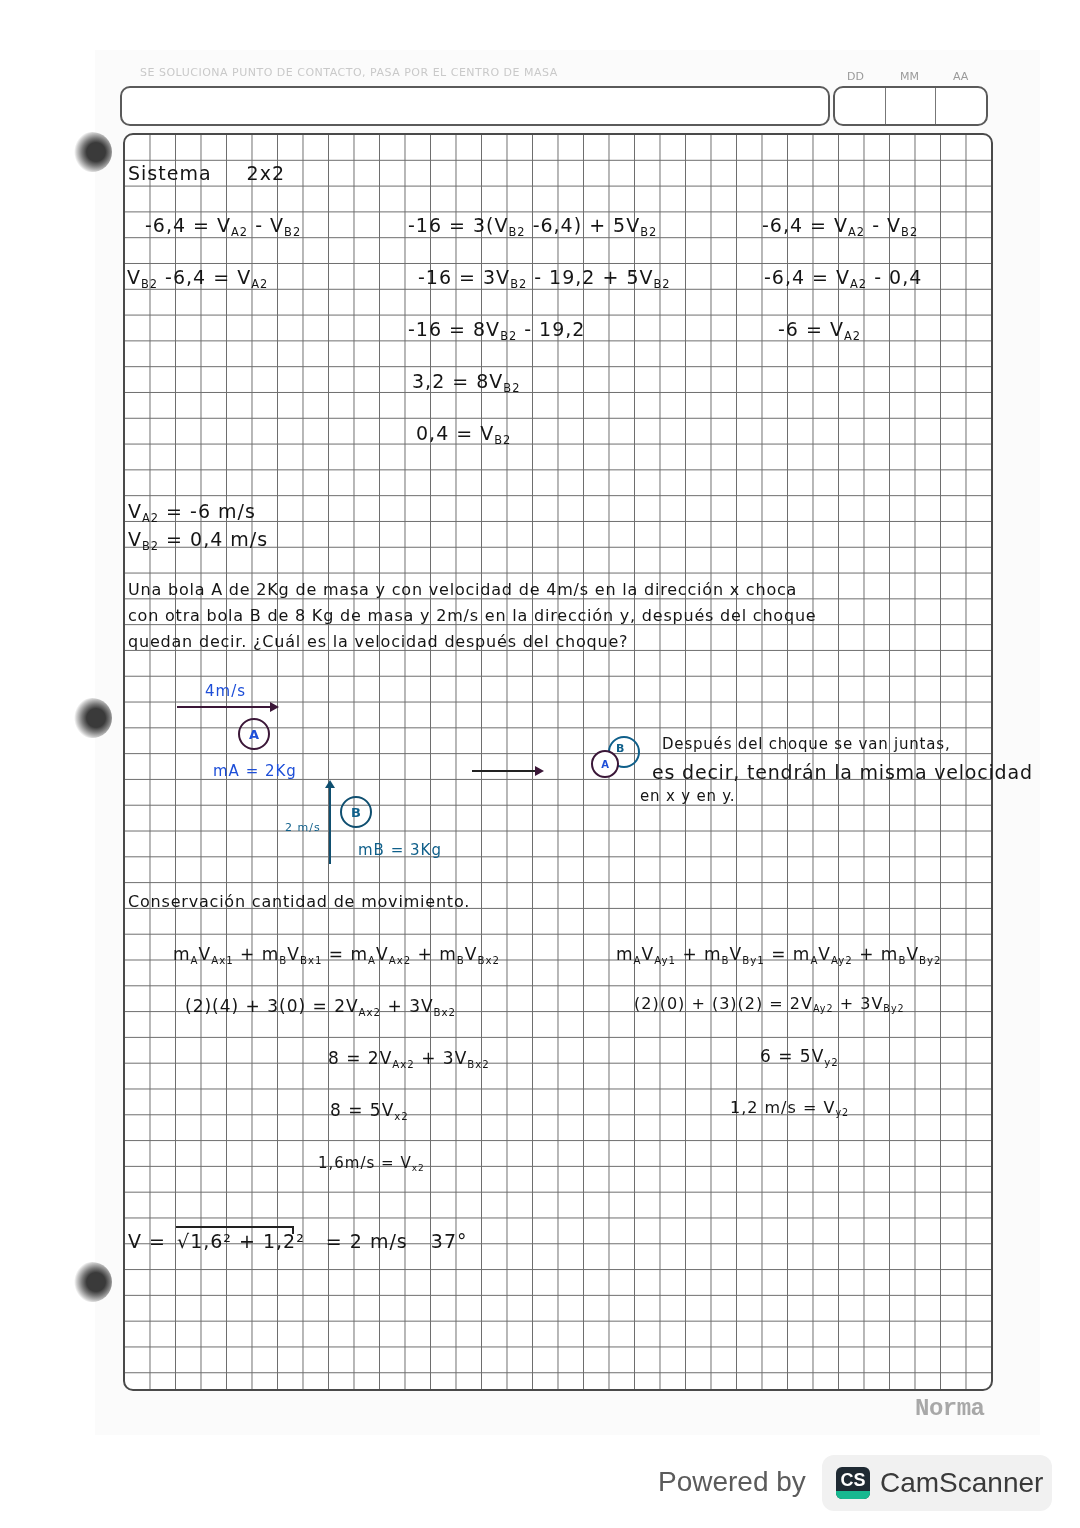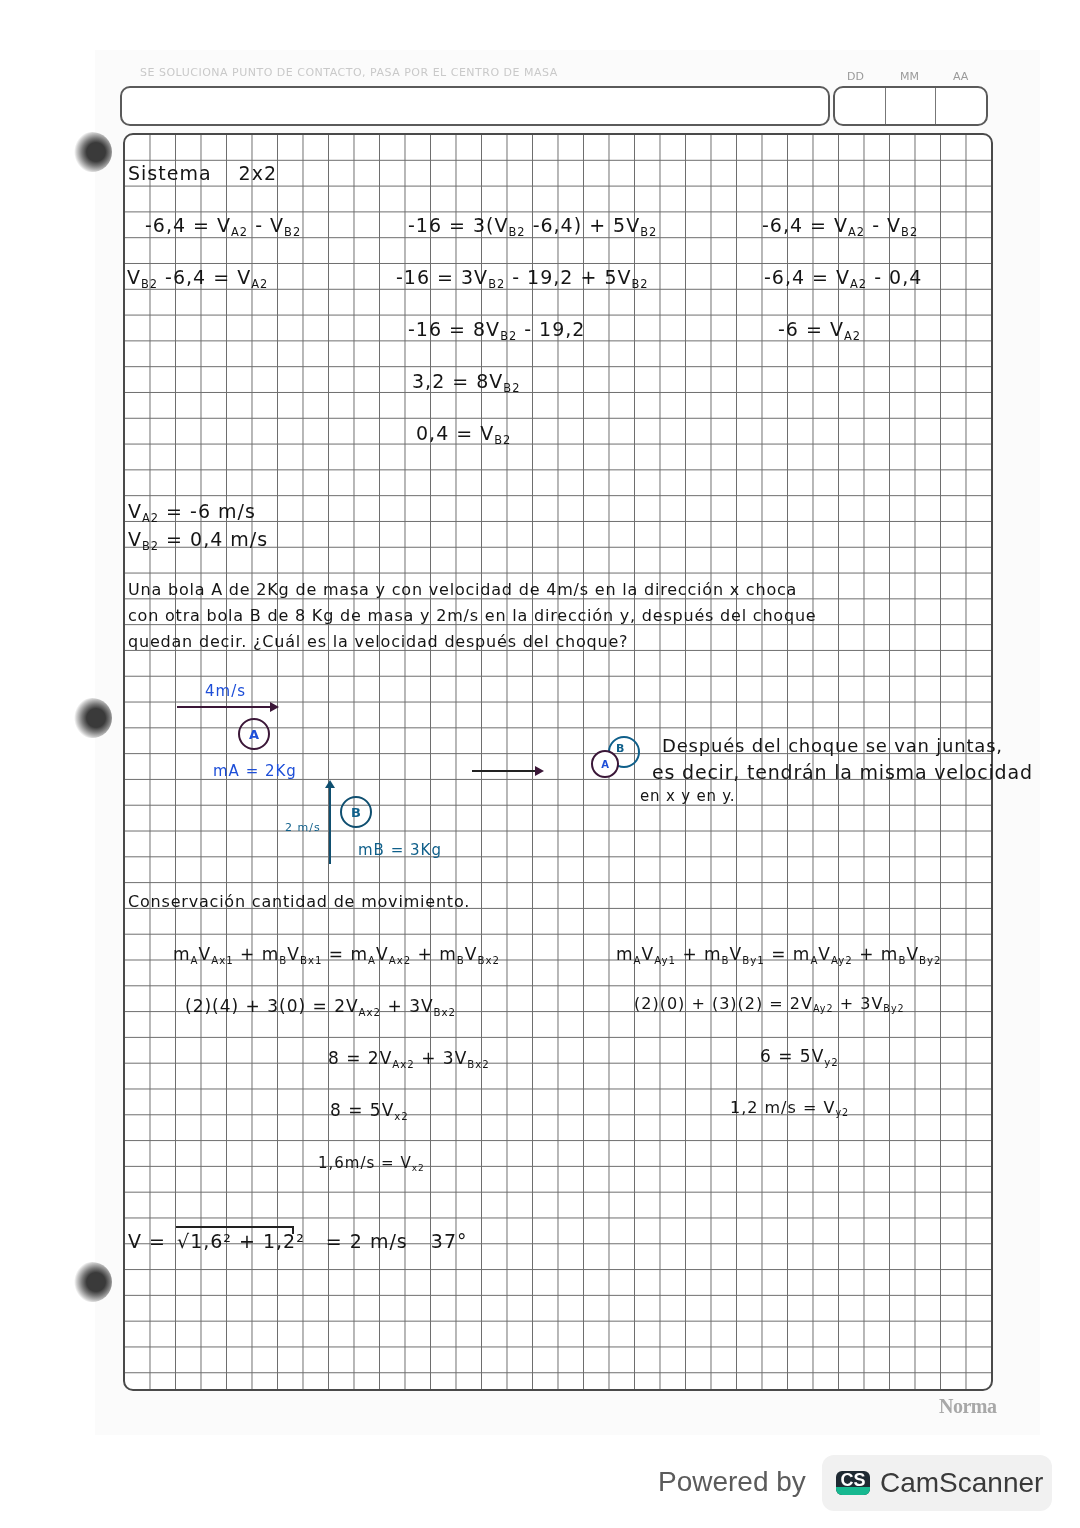--- a/index.html
+++ b/index.html
@@ -65,33 +65,33 @@
   }
   .arrow-v { position: absolute; width: 2px; background: #0f4f70; }
   .arrow-v::after {
     content: ""; position: absolute; left: -4px; top: -6px;
     border-bottom: 8px solid #0f4f70; border-left: 5px solid transparent; border-right: 5px solid transparent;
   }
 
   .sqrt-bar { position: absolute; border-top: 2px solid #222; border-right: 2px solid #222; height: 6px; }
 
   .norma {
-    position: absolute; left: 915px; top: 1395px; font-size: 20px; color: #a8a8a8; font-weight: bold;
-    font-family: Liberation Serif, serif; letter-spacing: -0.5px; margin-left: 24px;
+    position: absolute; left: 915px; top: 1395px; font-size: 24px; color: #a8a8a8; font-weight: bold;
+    font-family: Liberation Mono, monospace; letter-spacing: -0.5px;
   }
   .powered {
     position: absolute; left: 658px; top: 1466px; font-size: 28px; color: #5b5b5b;
     font-family: Liberation Sans, sans-serif;
   }
   .cs-badge {
     position: absolute; left: 822px; top: 1455px; width: 230px; height: 56px;
     background: #f1f1f1; border-radius: 12px; display: flex; align-items: center;
   }
   .cs-logo {
-    width: 34px; height: 24px; margin-left: 14px; border-radius: 6px; overflow: hidden;
+    width: 34px; height: 32px; margin-left: 14px; border-radius: 6px; overflow: hidden;
     background: #1f2a33; position: relative; display: flex; align-items: center; justify-content: center;
     color: #fff; font-weight: bold; font-size: 18px; font-family: "Liberation Sans", sans-serif;
   }
   .cs-logo::after { content: ""; position: absolute; left: 0; right: 0; bottom: 0; height: 8px; background: #17b890; }
   .cs-logo span { position: relative; top: -3px; z-index: 1; }
   .cs-name {
     margin-left: 10px; font-size: 28px; color: #3a3a3a; font-family: "Liberation Sans", sans-serif;
   }
 </style>
 </head>
@@ -113,28 +113,28 @@
   </div>
 
 <div class="grid"></div>
 
 <div class="ring" style="left:72px;top:132px"></div>
 <div class="ring" style="left:72px;top:698px"></div>
 <div class="ring" style="left:72px;top:1262px"></div>
 
 <div class="hw" style="left:128px;top:164px">
   <span>Sistema</span>
-  <span style="margin-left:20px">2x2</span>
+  <span style="margin-left:28px">2x2</span>
 </div>
 
 <div class="hw" style="left:145px;top:216px">-6,4 = V<span class="sub">A2</span> - V<span class="sub">B2</span></div>
 <div class="hw" style="left:127px;top:268px">V<span class="sub">B2</span> -6,4 = V<span class="sub">A2</span></div>
 
 <div class="hw" style="left:408px;top:216px">-16 = 3(V<span class="sub">B2</span> -6,4) + 5V<span class="sub">B2</span></div>
-<div class="hw" style="left:396px;top:268px">-16 = 3V<span class="sub">B2</span> - 19,2 + 5V<span class="sub">B2</span></div>
+<div class="hw" style="left:418px;top:268px">-16 = 3V<span class="sub">B2</span> - 19,2 + 5V<span class="sub">B2</span></div>
 <div class="hw" style="left:408px;top:320px">-16 = 8V<span class="sub">B2</span> - 19,2</div>
 <div class="hw" style="left:412px;top:372px">3,2 = 8V<span class="sub">B2</span></div>
 <div class="hw" style="left:416px;top:424px">0,4 = V<span class="sub">B2</span></div>
 
 <div class="hw" style="left:762px;top:216px">-6,4 = V<span class="sub">A2</span> - V<span class="sub">B2</span></div>
 <div class="hw" style="left:764px;top:268px">-6,4 = V<span class="sub">A2</span> - 0,4</div>
 <div class="hw" style="left:778px;top:320px">-6 = V<span class="sub">A2</span></div>
 
 <div class="hw" style="left:128px;top:502px">V<span class="sub">A2</span> = -6 m/s</div>
 <div class="hw" style="left:128px;top:530px">V<span class="sub">B2</span> = 0,4 m/s</div>
@@ -151,21 +151,21 @@
 <div class="arrow-v" style="left:329px;top:786px;height:78px"></div>
 <div class="hw blue" style="left:285px;top:822px;font-size:11px">2 m/s</div>
 <div class="circle-label blue" style="left:340px;top:796px;width:28px;height:28px;border:2px solid #0f4f70">B</div>
 <div class="hw small blue" style="left:358px;top:843px">mB = 3Kg</div>
 
 <div class="arrow-h" style="left:472px;top:770px;width:70px;background:#222"></div>
 
 <div class="circle-label blue" style="left:608px;top:736px;width:32px;height:32px;border:2px solid #0f5f8a;justify-content:flex-start;padding-left:6px;box-sizing:border-box;align-items:flex-start;padding-top:4px;font-size:11px">B</div>
 <div class="circle-label purple" style="left:591px;top:750px;width:24px;height:24px;border:2px solid #3b1738;background:#fff;font-size:10px">A</div>
 
-<div class="hw para" style="left:662px;top:737px;font-size:18px">Después del choque se van juntas,</div>
+<div class="hw para" style="left:662px;top:737px;font-size:15px">Después del choque se van juntas,</div>
 <div class="hw para" style="left:652px;top:763px;font-size:19px">es decir, tendrán la misma velocidad</div>
 <div class="hw para" style="left:640px;top:789px;font-size:15px">en x y en y.</div>
 
 <div class="hw para" style="left:128px;top:894px">Conservación cantidad de movimiento.</div>
 
 <div class="hw" style="left:173px;top:946px;font-size:17px">m<span class="sub">A</span>V<span class="sub">Ax1</span> + m<span class="sub">B</span>V<span class="sub">Bx1</span> = m<span class="sub">A</span>V<span class="sub">Ax2</span> + m<span class="sub">B</span>V<span class="sub">Bx2</span></div>
 <div class="hw" style="left:185px;top:998px;font-size:17px">(2)(4) + 3(0) = 2V<span class="sub">Ax2</span> + 3V<span class="sub">Bx2</span></div>
 <div class="hw" style="left:328px;top:1050px;font-size:17px">8 = 2V<span class="sub">Ax2</span> + 3V<span class="sub">Bx2</span></div>
 <div class="hw" style="left:330px;top:1102px;font-size:17px">8 = 5V<span class="sub">x2</span></div>
 <div class="hw" style="left:318px;top:1156px;font-size:15px">1,6m/s = V<span class="sub">x2</span></div>

